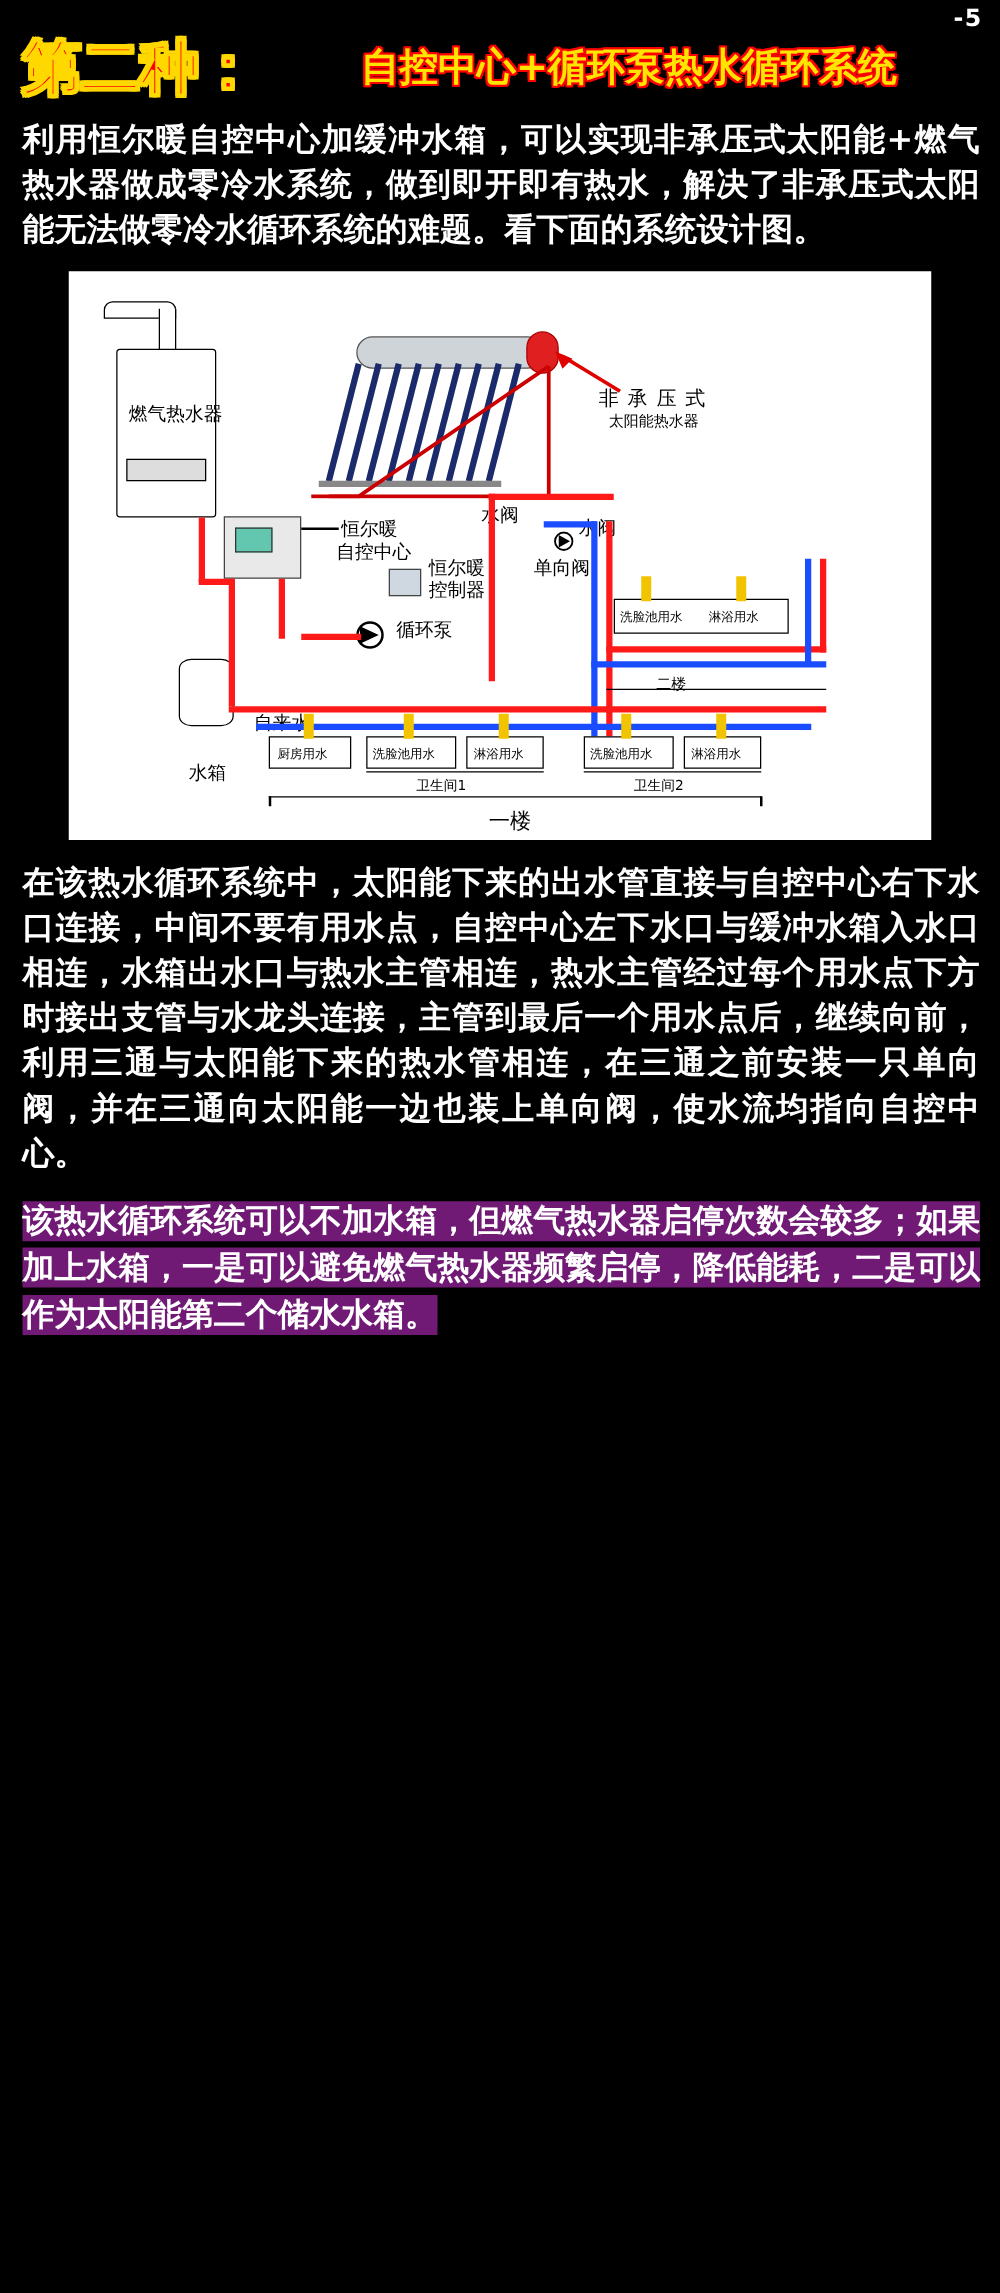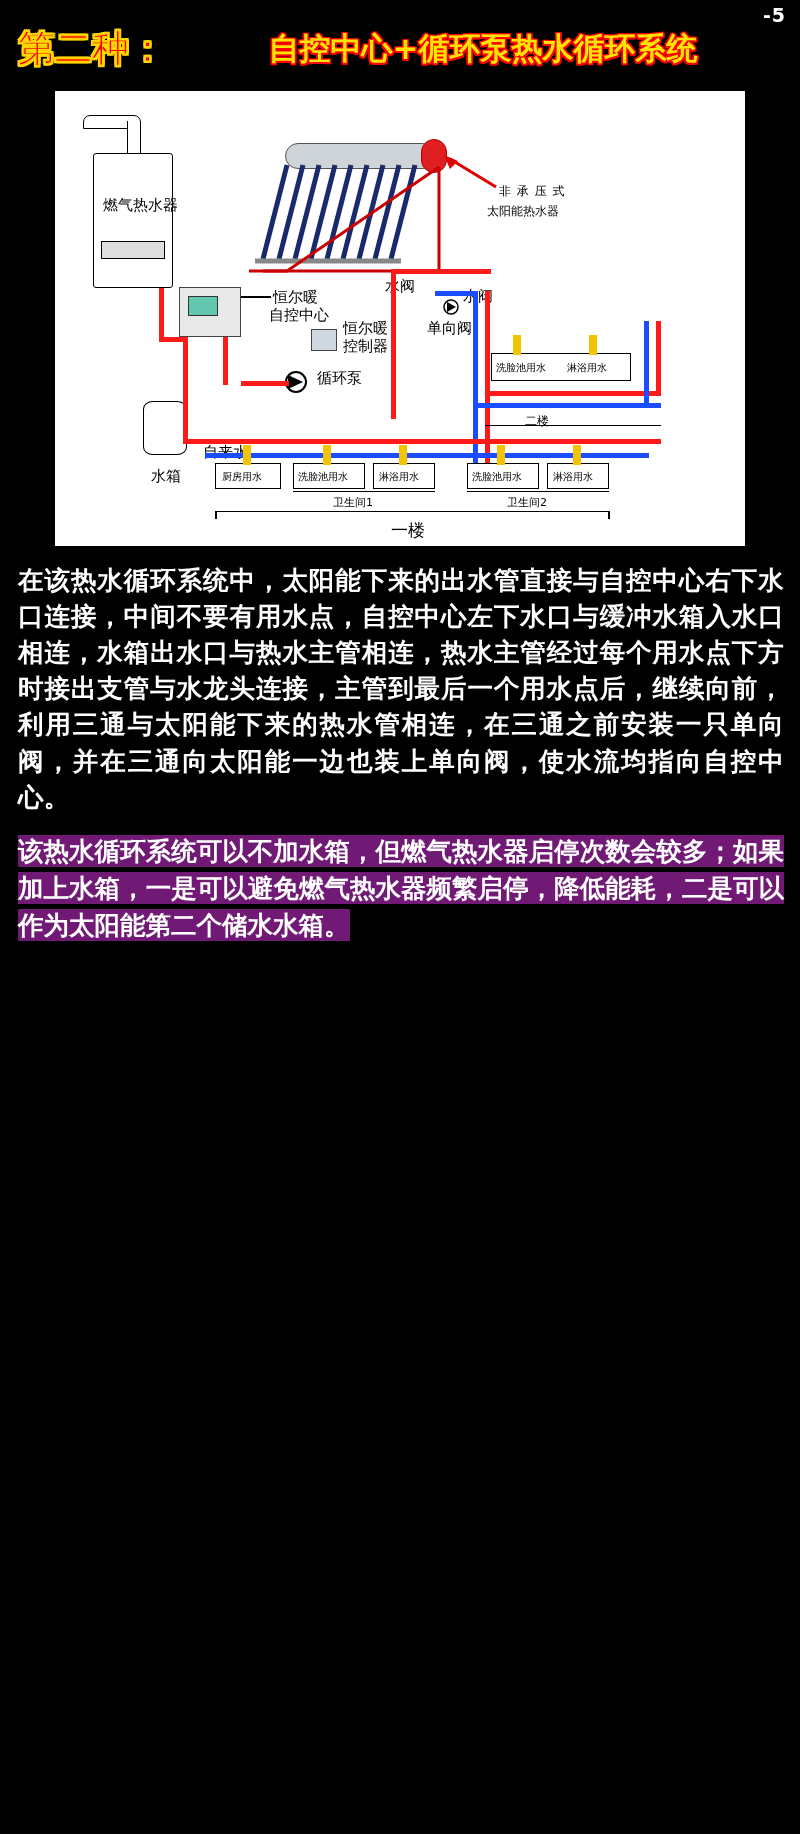--- a/index.html
+++ b/index.html
@@ -28,22 +28,22 @@
   }
   
   .header{
     display:flex;
     align-items:center;
     padding:2px 10px 6px 18px;
     gap:10px;
   }
   .header-left{
     color:#ff0000;
-    font-size:37px;
-    font-weight:normal;
+    font-size:47px;
+    font-weight:bold;
     -webkit-text-stroke:1px #ffd800;
     text-shadow:
        2px 0 0 #ffd800, -2px 0 0 #ffd800, 0 2px 0 #ffd800, 0 -2px 0 #ffd800,
        2px 2px 0 #ffd800, -2px -2px 0 #ffd800, 2px -2px 0 #ffd800, -2px 2px 0 #ffd800;
     white-space:nowrap;
     line-height:1.15;
     flex:0 0 auto;
   }
   .header-right{
     flex:1 1 auto;
@@ -117,20 +117,21 @@
 
   <div class="page-num">-5</div>
 
   <div class="header">
     <div class="header-left">第二种：</div>
     <div class="header-right">
       <div>自控中心+循环泵热水循环系统</div>
     </div>
   </div>
 
+  <div class="body-text">利用恒尔暖自控中心加缓冲水箱，可以实现非承压式太阳能+燃气热水器做成零冷水系统，做到即开即有热水，解决了非承压式太阳能无法做零冷水循环系统的难题。看下面的系统设计图。</div>
 
   <div class="figure-wrap">
     <div class="figure">
       <div class="fig-inner">
 
         <div class="fig-box" style="left:28px;top:24px;width:58px;height:14px;border-radius:7px 7px 0 0;background:#fff;"></div>
         <div class="fig-box" style="left:72px;top:30px;width:14px;height:55px;background:#fff;border-top:none;"></div>
         <div class="fig-box" style="left:38px;top:62px;width:80px;height:135px;background:#fff;border:1.5px solid #000;border-radius:3px;"></div>
         <div class="fig-box" style="left:46px;top:150px;width:64px;height:18px;background:#ddd;"></div>
         <div class="fig-label" style="left:48px;top:105px;">燃气热水器</div>
@@ -162,21 +163,21 @@
             <line x1="20" y1="118" x2="196" y2="118" stroke="#c00" stroke-width="3"></line>
           </svg>
         </div>
 
         <div style="position:absolute;left:385px;top:62px;width:60px;height:40px;">
           <svg width="60" height="40" viewBox="0 0 60 40">
             <line x1="56" y1="34" x2="10" y2="6" stroke="#e00000" stroke-width="3"></line>
             <polygon points="4,2 18,8 10,16" fill="#e00000"></polygon>
           </svg>
         </div>
-        <div class="fig-label" style="left:444px;top:92px;font-size:12px;letter-spacing:1px;">非 承 压 式</div>
+        <div class="fig-label" style="left:424px;top:92px;font-size:16px;letter-spacing:1px;">非 承 压 式</div>
         <div class="fig-label" style="left:432px;top:112px;font-size:12px;">太阳能热水器</div>
 
         <div class="fig-box" style="left:124px;top:196px;width:62px;height:50px;background:#e9e9e9;border:1.5px solid #444;"></div>
         <div class="fig-box" style="left:133px;top:205px;width:30px;height:20px;background:#63c6ae;border:1px solid #333;"></div>
         <div class="fig-label" style="left:218px;top:197px;">恒尔暖</div>
         <div class="fig-label" style="left:214px;top:215px;">自控中心</div>
         <div style="position:absolute;left:186px;top:205px;width:30px;height:2px;background:#000;"></div>
 
         <div class="fig-box" style="left:256px;top:238px;width:26px;height:22px;background:#cfd8e0;border:1.5px solid #444;"></div>
         <div class="fig-label" style="left:288px;top:228px;">恒尔暖</div>
@@ -184,21 +185,21 @@
 
         <div style="position:absolute;left:228px;top:278px;width:26px;height:26px;">
           <svg width="26" height="26" viewBox="0 0 26 26">
             <circle cx="13" cy="13" r="10" fill="#fff" stroke="#000" stroke-width="2"></circle>
             <polygon points="5,6 5,20 20,13" fill="#000"></polygon>
           </svg>
         </div>
         <div class="fig-label" style="left:262px;top:278px;">循环泵</div>
 
         <div class="fig-box" style="left:88px;top:310px;width:44px;height:54px;background:#fff;border:1.5px solid #000;border-radius:10px/8px;"></div>
-        <div class="fig-label" style="left:96px;top:376px;">水箱</div>
+        <div class="fig-label" style="left:96px;top:392px;">水箱</div>
         <div class="fig-label" style="left:148px;top:352px;">自来水</div>
 
         <div class="fig-label" style="left:330px;top:186px;">水阀</div>
         <div class="fig-label" style="left:408px;top:196px;">水阀</div>
         <div class="fig-label" style="left:372px;top:228px;">单向阀</div>
         <div style="position:absolute;left:388px;top:208px;width:16px;height:16px;">
           <svg width="16" height="16" viewBox="0 0 16 16">
             <circle cx="8" cy="8" r="7" fill="#fff" stroke="#000" stroke-width="1.5"></circle>
             <polygon points="4,3 4,13 13,8" fill="#000"></polygon>
           </svg>

